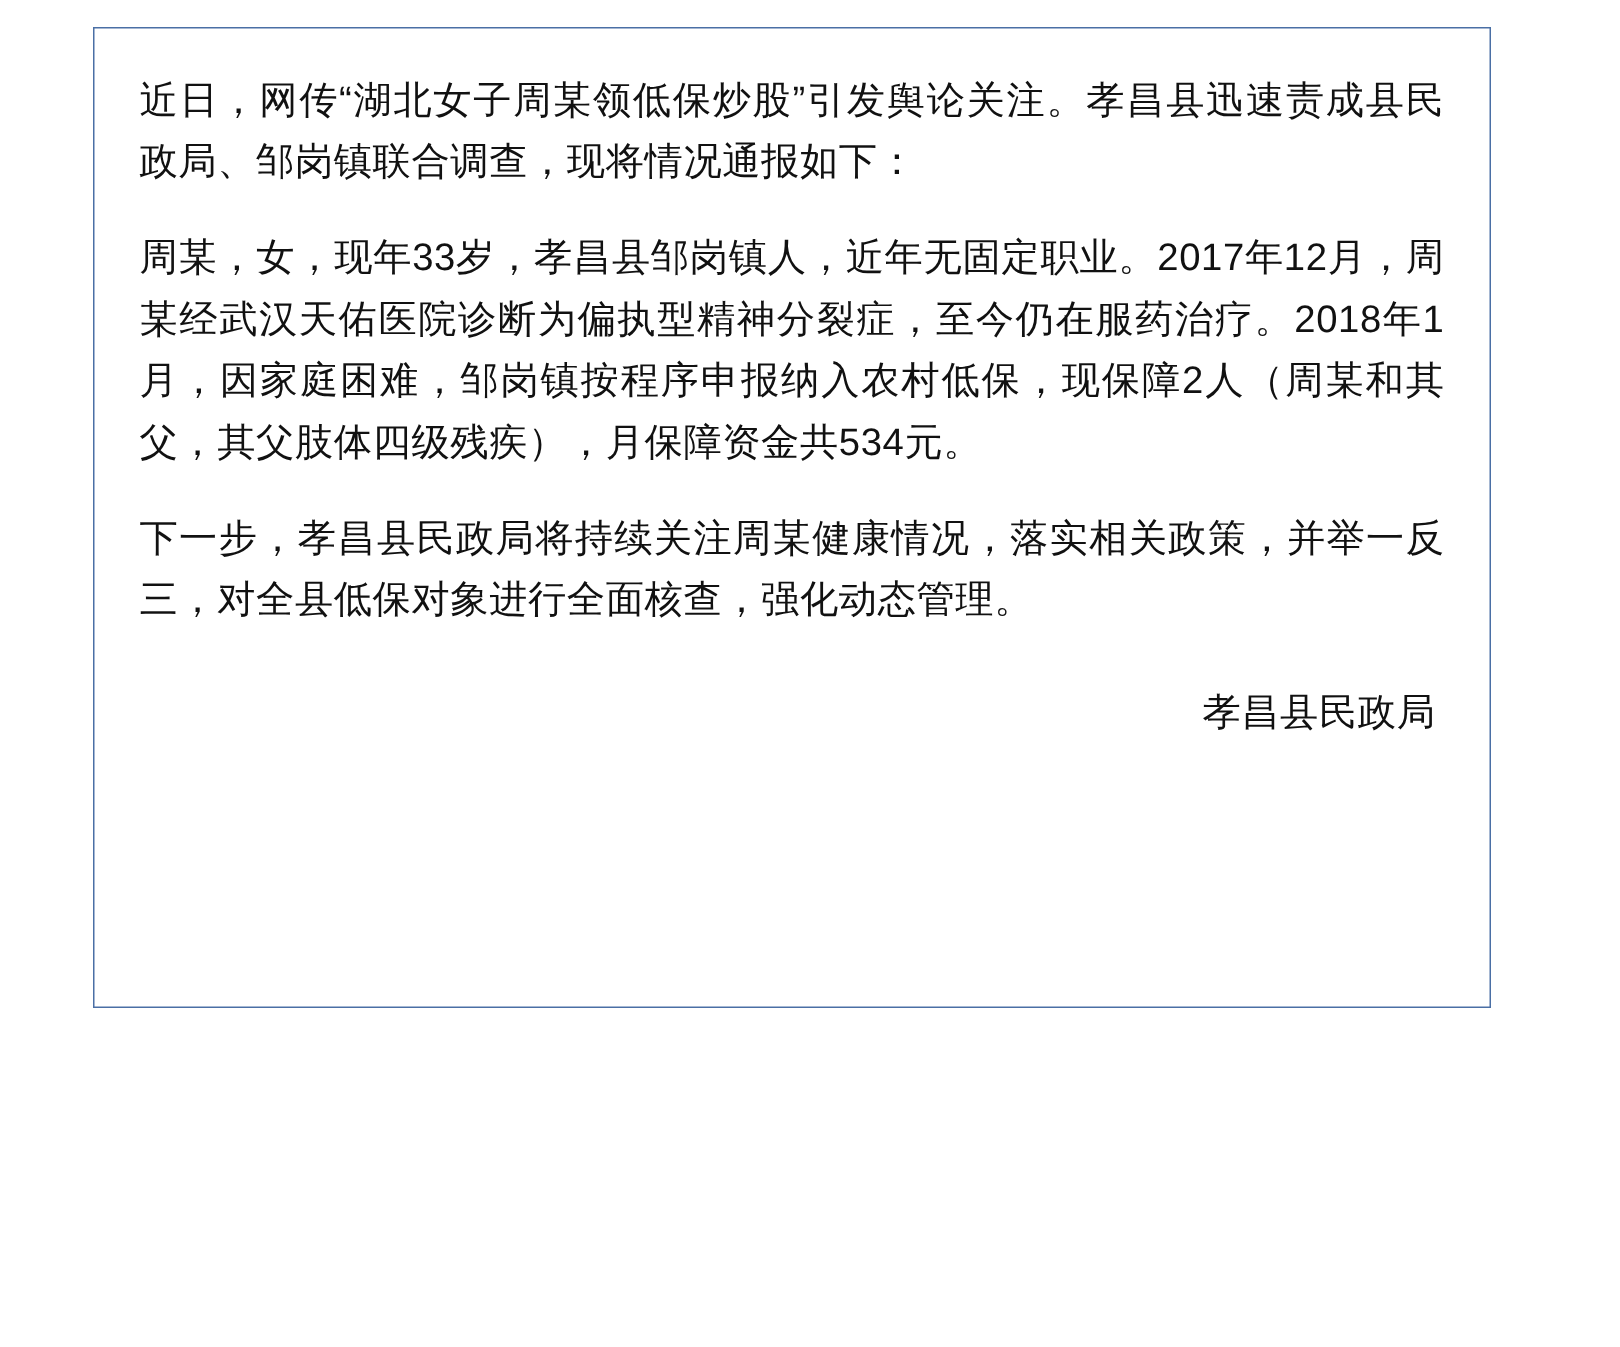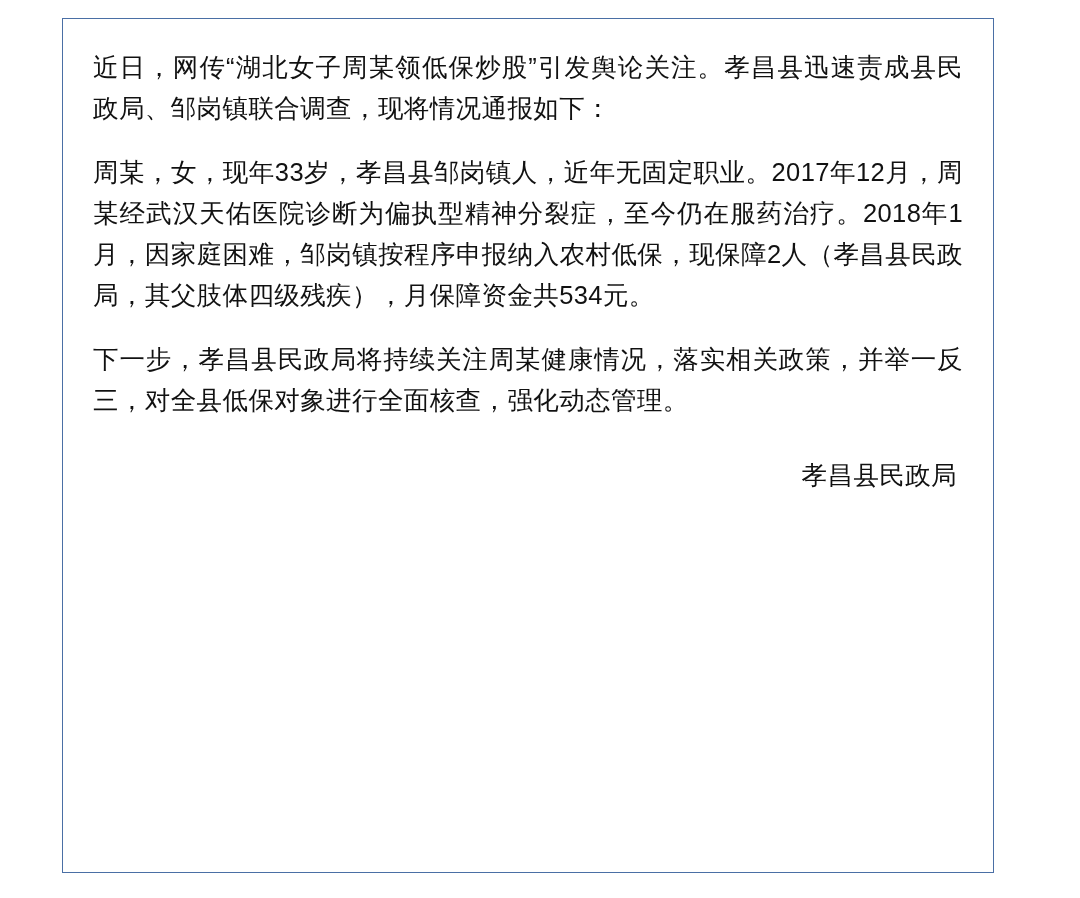--- a/index.html
+++ b/index.html
@@ -19,21 +19,21 @@
     width: 1080px;
     height: 898px;
     background: #ffffff;
     box-sizing: border-box;
   }
   .notice-card {
     position: absolute;
     left: 62px;
     top: 18px;
     width: 932px;
-    height: 855px;
+    height: 654px;
     border: 1px solid #4a6fa5;
     background: #ffffff;
     box-sizing: border-box;
   }
   .notice-body {
     padding: 28px 30px 10px 30px;
     box-sizing: border-box;
   }
   p.para {
     margin: 0 0 22px 0;
@@ -72,21 +72,21 @@
 
 <div class="page">
   <div class="notice-card">
     <div class="notice-body">
 
       <p class="para">
         <span>近日，网传“湖北女子周某领低保炒股”引发舆论关注。孝昌县迅速责成县民政局、邹岗镇联合调查，现将情况通报如下：</span>
       </p>
 
       <p class="para">
-        <span>周某，女，现年33岁，孝昌县邹岗镇人，近年无固定职业。2017年12月，周某经武汉天佑医院诊断为偏执型精神分裂症，至今仍在服药治疗。2018年1月，因家庭困难，邹岗镇按程序申报纳入农村低保，现保障2人（孝昌县民政局，其父肢体四级残疾），月保障资金共534元。</span>
+        <span>周某，女，现年33岁，孝昌县邹岗镇人，近年无固定职业。2017年12月，周某经武汉天佑医院诊断为偏执型精神分裂症，至今仍在服药治疗。2018年1月，因家庭困难，邹岗镇按程序申报纳入农村低保，现保障2人（周某和其父，其父肢体四级残疾），月保障资金共534元。</span>
       </p>
 
 
       <p class="para">
         <span>下一步，孝昌县民政局将持续关注周某健康情况，落实相关政策，并举一反三，对全县低保对象进行全面核查，强化动态管理。</span>
       </p>
 
       <div class="signature">
         <div class="sig-line">孝昌县民政局</div>
       </div>

